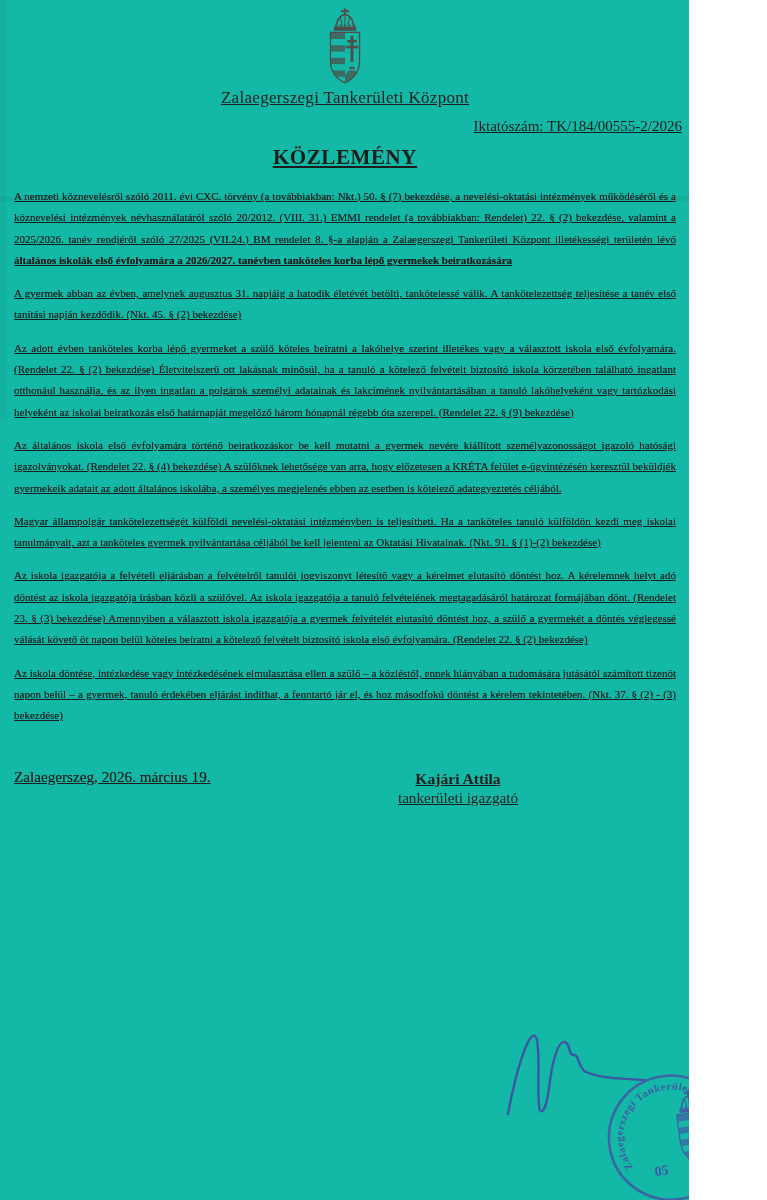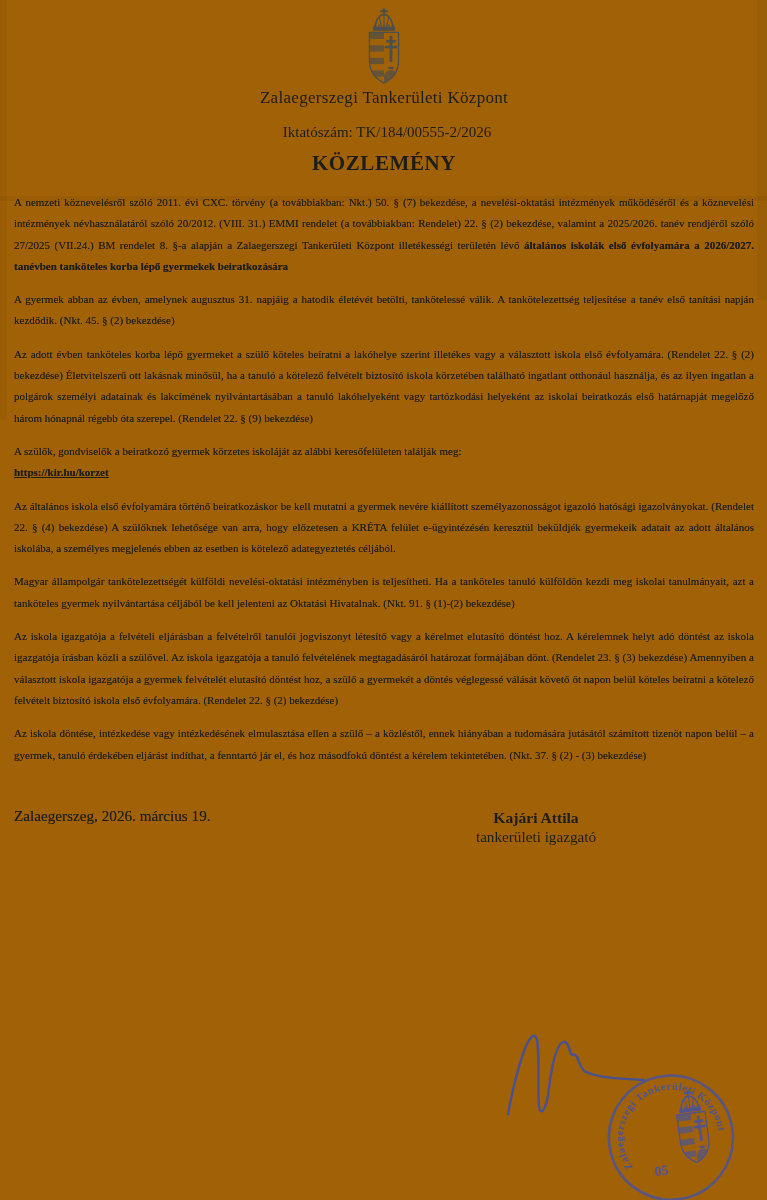--- a/index.html
+++ b/index.html
@@ -1,35 +1,36 @@
 <!DOCTYPE html>
 <html lang="hu"><head>
 <meta charset="utf-8">
 <style>
   html,body{margin:0;padding:0;background:#ffffff;}
   .page{
     position:relative;
-    width:767px;height:1200px;
-    background:#a16207;
+    width:689px;height:1200px;
+    background:#14b8a6;
     overflow:hidden;
     font-family:"Liberation Serif","DejaVu Serif",serif;
     color:#1d1d1b;
+    text-decoration:underline;
   }
   
   .artifact{position:absolute;pointer-events:none;}
   .art-top-streak{left:0;top:196px;width:767px;height:5px;background:rgba(0,0,0,0.045);}
   .art-left-smudge{left:0;top:0;width:7px;height:420px;background:rgba(0,0,0,0.035);}
   .art-right-smudge{left:757px;top:0;width:10px;height:300px;background:rgba(0,0,0,0.04);}
 
   .content{position:relative;padding:0 13px 0 14px;}
 
   header{text-align:center;}
   .arms{display:block;margin:8px auto 0;color:#4e4e4c;}
   .org-name{margin-top:3px;font-size:17px;letter-spacing:.3px;}
-  .ref-line{margin-top:16px;margin-right:-6px;text-align:center;font-size:15px;}
+  .ref-line{margin-top:10px;margin-right:-6px;text-align:right;font-size:15px;}
   .title{margin:10px 0 16px;font-size:21px;font-weight:bold;letter-spacing:.6px;}
   .subtitle{margin:3px 0 0;font-size:16.4px;font-weight:bold;}
 
   main{margin-top:16px;}
   p.just{
     margin:0 0 12px;
     font-size:11px;line-height:21.3px;
     text-align:justify;text-justify:inter-word;
     text-shadow:0 0 .3px rgba(29,29,27,.6);
   }
@@ -119,22 +120,20 @@
     </header>
 
     <main>
       <p class="just"><span>A nemzeti köznevelésről szóló 2011. évi CXC. törvény (a továbbiakban: Nkt.) 50. § (7) bekezdése, a nevelési-oktatási intézmények működéséről és a köznevelési intézmények névhasználatáról szóló 20/2012. (VIII. 31.) EMMI rendelet (a továbbiakban: Rendelet) 22. § (2) bekezdése, valamint a 2025/2026. tanév rendjéről szóló 27/2025 (VII.24.) BM rendelet 8. §-a alapján a Zalaegerszegi Tankerületi Központ illetékességi területén lévő</span> <b>általános iskolák első évfolyamára a 2026/2027. tanévben tanköteles korba lépő gyermekek beiratkozására</b></p>
 
 
       <p class="just">A gyermek abban az évben, amelynek augusztus 31. napjáig a hatodik életévét betölti, tankötelessé válik. A tankötelezettség teljesítése a tanév első tanítási napján kezdődik. (Nkt. 45. § (2) bekezdése)</p>
 
       <p class="just">Az adott évben tanköteles korba lépő gyermeket a szülő köteles beíratni a lakóhelye szerint illetékes vagy a választott iskola első évfolyamára. (Rendelet 22. § (2) bekezdése) Életvitelszerű ott lakásnak minősül, ha a tanuló a kötelező felvételt biztosító iskola körzetében található ingatlant otthonául használja, és az ilyen ingatlan a polgárok személyi adatainak és lakcímének nyilvántartásában a tanuló lakóhelyeként vagy tartózkodási helyeként az iskolai beiratkozás első határnapját megelőző három hónapnál régebb óta szerepel. (Rendelet 22. § (9) bekezdése)</p>
 
-      <p class="just"><span>A szülők, gondviselők a beiratkozó gyermek körzetes iskoláját az alábbi keresőfelületen találják meg:</span><br>
-      <span class="link">https://kir.hu/korzet</span></p>
 
 
       <p class="just">Az általános iskola első évfolyamára történő beiratkozáskor be kell mutatni a gyermek nevére kiállított személyazonosságot igazoló hatósági igazolványokat. (Rendelet 22. § (4) bekezdése) A szülőknek lehetősége van arra, hogy előzetesen a KRÉTA felület e-ügyintézésén keresztül beküldjék gyermekeik adatait az adott általános iskolába, a személyes megjelenés ebben az esetben is kötelező adategyeztetés céljából.</p>
 
       <p class="just">Magyar állampolgár tankötelezettségét külföldi nevelési-oktatási intézményben is teljesítheti. Ha a tanköteles tanuló külföldön kezdi meg iskolai tanulmányait, azt a tanköteles gyermek nyilvántartása céljából be kell jelenteni az Oktatási Hivatalnak. (Nkt. 91. § (1)-(2) bekezdése)</p>
 
       <p class="just">Az iskola igazgatója a felvételi eljárásban a felvételről tanulói jogviszonyt létesítő vagy a kérelmet elutasító döntést hoz. A kérelemnek helyt adó döntést az iskola igazgatója írásban közli a szülővel. Az iskola igazgatója a tanuló felvételének megtagadásáról határozat formájában dönt. (Rendelet 23. § (3) bekezdése) Amennyiben a választott iskola igazgatója a gyermek felvételét elutasító döntést hoz, a szülő a gyermekét a döntés véglegessé válását követő öt napon belül köteles beíratni a kötelező felvételt biztosító iskola első évfolyamára. (Rendelet 22. § (2) bekezdése)</p>
 
       <p class="just">Az iskola döntése, intézkedése vagy intézkedésének elmulasztása ellen a szülő – a közléstől, ennek hiányában a tudomására jutásától számított tizenöt napon belül – a gyermek, tanuló érdekében eljárást indíthat, a fenntartó jár el, és hoz másodfokú döntést a kérelem tekintetében. (Nkt. 37. § (2) - (3) bekezdése)</p>
 

